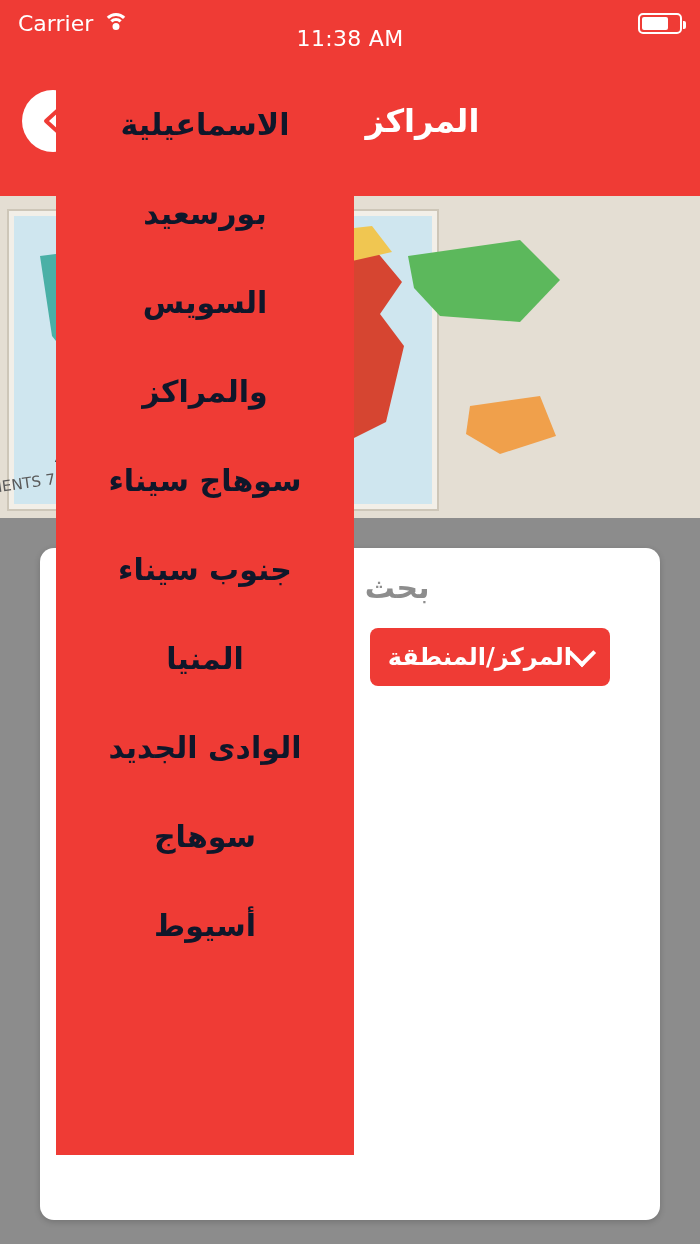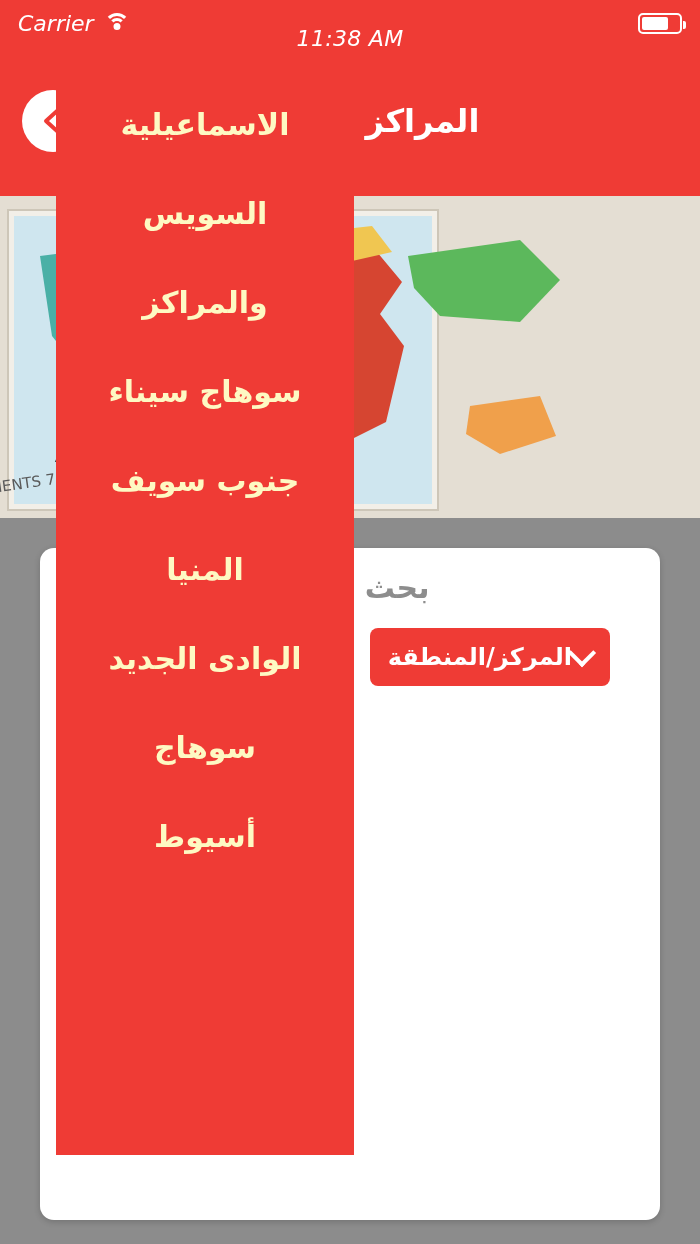--- a/index.html
+++ b/index.html
@@ -20,21 +20,20 @@
   .status-bar {
     position: absolute; top: 0; left: 0; right: 0;
     height: 46px;
     background: #ef3b35;
     color: #ffffff;
     display: flex; align-items: center;
     direction: ltr;
     padding: 4px 18px;
     font-size: 22px;
     z-index: 30;
-    font-style: italic;
   }
   .status-left { display: flex; align-items: center; gap: 10px; flex: 1; }
   .status-center { flex: 0 0 auto; font-weight: 500; letter-spacing: .3px; margin-top: 30px; }
   .status-right { flex: 1; display: flex; justify-content: flex-end; align-items: center; }
   .carrier-text { font-size: 22px; }
   .wifi-icon { display: inline-block; width: 26px; height: 20px; position: relative; }
   .wifi-icon i {
     position: absolute; border: 3px solid #fff; border-bottom-color: transparent;
     border-left-color: transparent; border-right-color: transparent; border-radius: 50%;
     left: 50%; transform: translateX(-50%);
@@ -138,21 +137,21 @@
     width: 298px;
     height: 1075px;
     background: #ef3b35;
     z-index: 40;
     overflow: hidden;
   }
   .dropdown ul { list-style: none; }
   .dropdown li {
     height: 89px;
     display: flex; align-items: center; justify-content: center;
-    color: #fef9c3;
+    color: #0f172a;
     font-size: 30px;
     font-weight: bold;
     cursor: pointer;
     text-align: center;
   }
   .dropdown li:last-child { border-bottom: none; }
 </style>
 </head>
 <body>
 
@@ -235,24 +234,25 @@
     <div class="card-title">بحث حسب</div>
     <div class="filter-btn">
       <span class="chev"></span>
       <span class="label">المركز/المنطقة</span>
     </div>
   </div>
 
   <div class="dropdown">
     <ul>
       <li>الاسماعيلية</li>
+      <li>بورسعيد</li>
       <li>السويس</li>
       <li>والمراكز</li>
       <li>سوهاج سيناء</li>
-      <li>جنوب سويف</li>
+      <li>جنوب سيناء</li>
       <li>المنيا</li>
       <li>الوادى الجديد</li>
       <li>سوهاج</li>
       <li>أسيوط</li>
     </ul>
   </div>
 
 </div>
 
 </body></html>

